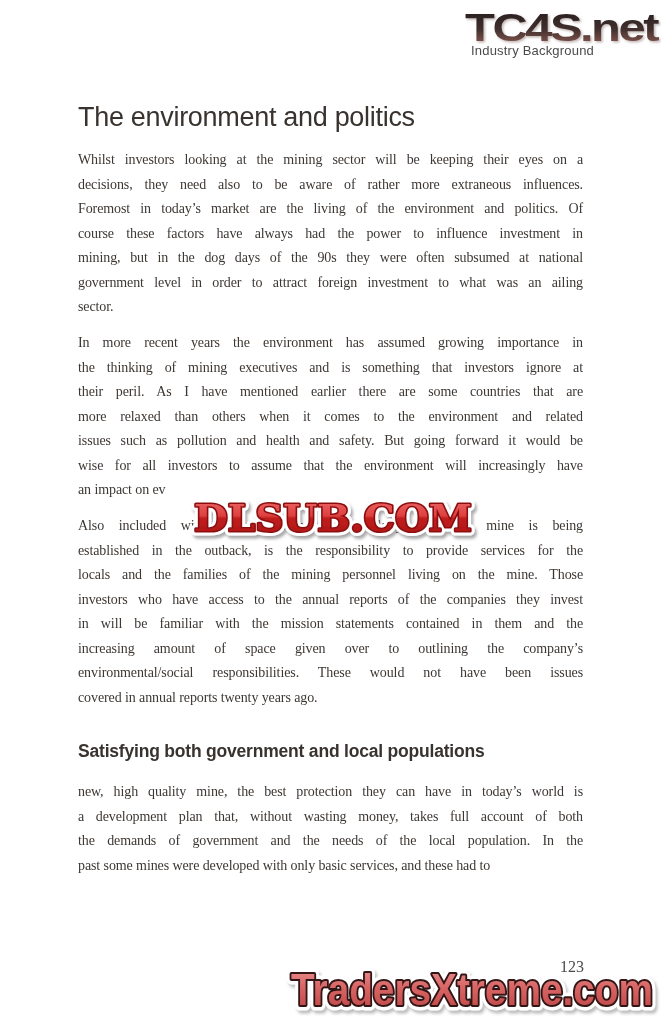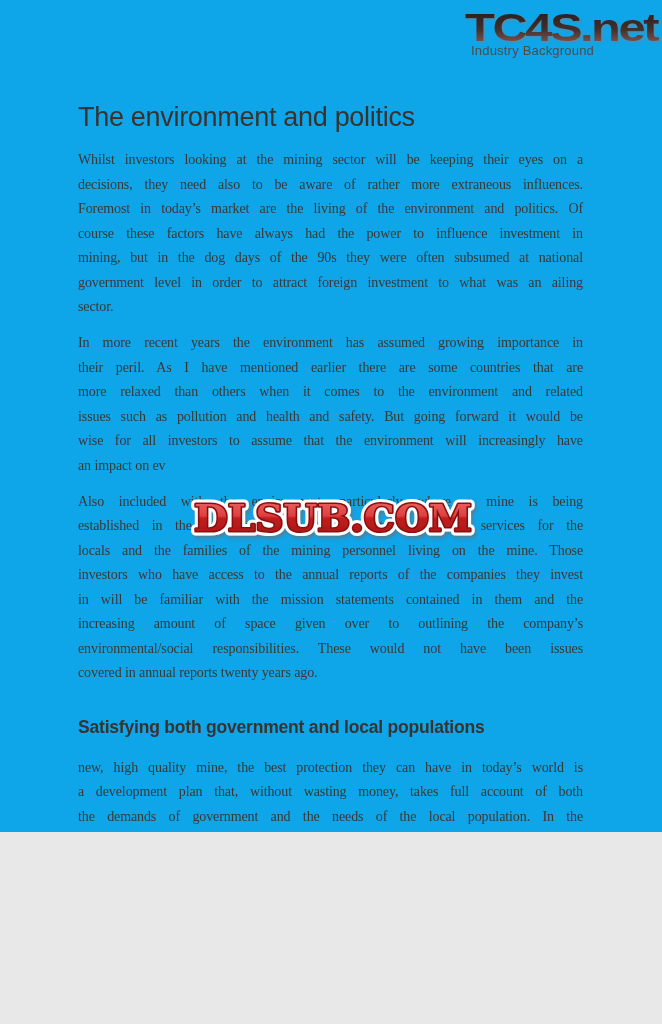--- a/index.html
+++ b/index.html
@@ -1,18 +1,18 @@
 <!DOCTYPE html>
 <html><head>
 <meta charset="utf-8">
 <style>
   html,body{margin:0;padding:0;background:#e8e8e8;}
   .page{
-    position:relative;width:662px;height:832px;margin:0 auto;
-    background:#0ea5e9;overflow:hidden;
+    position:relative;width:662px;height:1024px;margin:0 auto;
+    background:#ffffff;overflow:hidden;
     font-family:"Liberation Serif", serif;color:#3d3733;
   }
   
   .tc4s-logo{position:absolute;top:4px;left:461px;width:200px;height:46px;}
   .tagline{
     position:absolute;top:43px;left:471px;
     font-family:"Liberation Sans", sans-serif;font-size:13px;color:#4c4c4c;
     letter-spacing:.2px;
   }
   
@@ -69,20 +69,21 @@
         <div class="line">Whilst investors looking at the mining sector will be keeping their eyes on a</div>
         <div class="line">decisions, they need also to be aware of rather more extraneous influences.</div>
         <div class="line">Foremost in today’s market are the living of the environment and politics. Of</div>
         <div class="line">course these factors have always had the power to influence investment in</div>
         <div class="line">mining, but in the dog days of the 90s they were often subsumed at national</div>
         <div class="line">government level in order to attract foreign investment to what was an ailing</div>
         <div class="line">sector.</div>
       </div>
     <div class="para">
         <div class="line">In more recent years the environment has assumed growing importance in</div>
+        <div class="line">the thinking of mining executives and is something that investors ignore at</div>
         <div class="line">their peril. As I have mentioned earlier there are some countries that are</div>
         <div class="line">more relaxed than others when it comes to the environment and related</div>
         <div class="line">issues such as pollution and health and safety. But going forward it would be</div>
         <div class="line">wise for all investors to assume that the environment will increasingly have</div>
         <div class="line">an impact on ev</div>
       </div>
     <div class="para">
         <div class="line">Also included with the environment, particularly where a mine is being</div>
         <div class="line">established in the outback, is the responsibility to provide services for the</div>
         <div class="line">locals and the families of the mining personnel living on the mine. Those</div>

